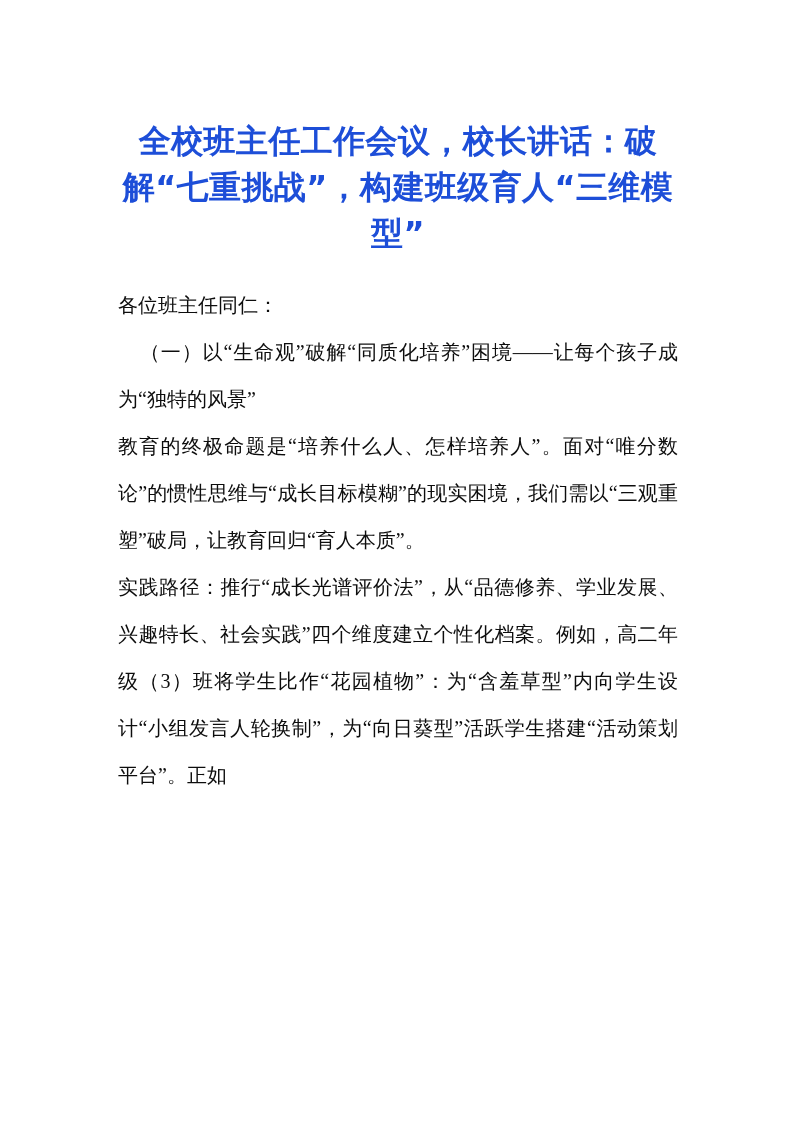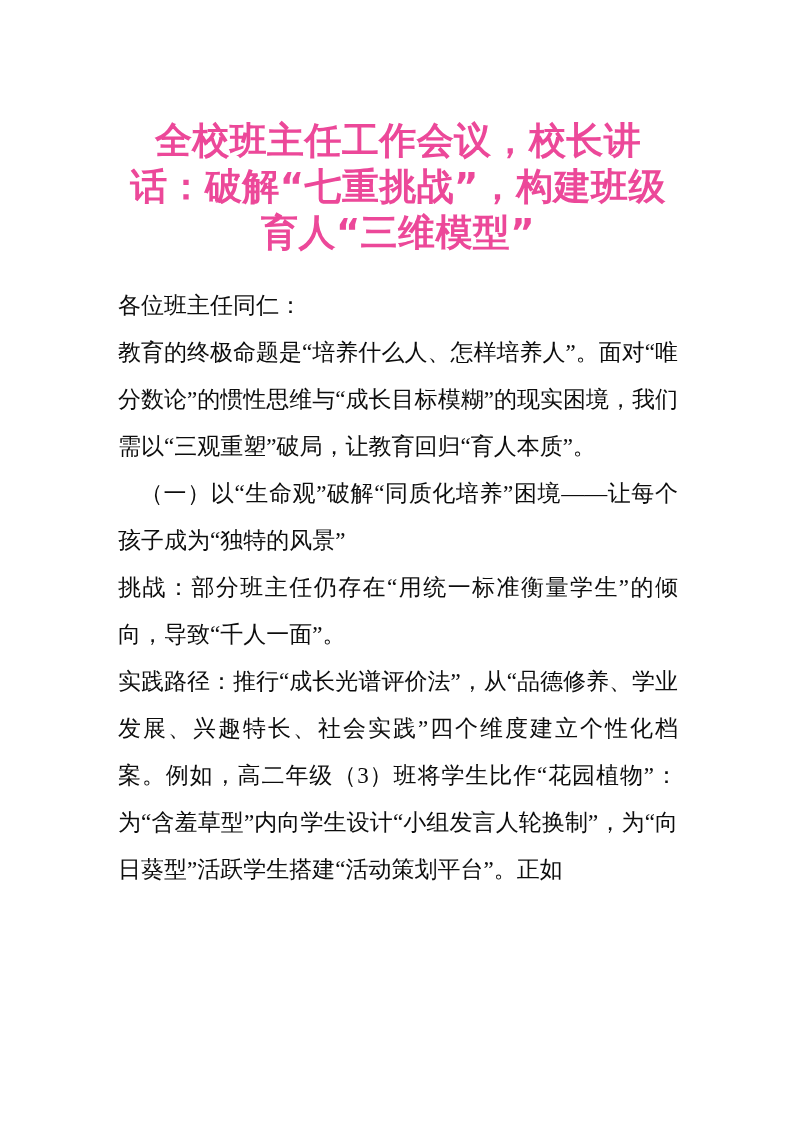--- a/index.html
+++ b/index.html
@@ -18,32 +18,32 @@
     position: relative;
     width: 793px;
     height: 1122px;
     background: #ffffff;
     box-sizing: border-box;
     padding: 118px 115px 0 118px;
   }
   .doc-title {
     font-family: "DejaVu Sans", "Liberation Sans", sans-serif;
     font-weight: 700;
-    font-size: 37px;
+    font-size: 32px;
     line-height: 46px;
     text-align: center;
     letter-spacing: 0.4px;
-    color: #ec4899;
+    color: #1d4ed8;
     margin: 0 0 26px 0;
     padding: 0 2px;
     word-break: break-all;
   }
   .body-block {
     font-family: "Liberation Serif", "DejaVu Serif", serif;
-    font-size: 23px;
+    font-size: 20px;
     line-height: 47px;
     text-align: justify;
     text-justify: inter-ideograph;
     color: #0d0d0d;
     margin: 0;
     word-break: break-all;
   }
   .body-block.indent {
     text-indent: 22px;
   }
@@ -52,21 +52,20 @@
 <body>
 
 <div class="page">
 
   <h1 class="doc-title">全校班主任工作会议，校长讲话：破解“七重挑战”，构建班级育人“三维模型”</h1>
 
   <p class="body-block">各位班主任同仁：</p>
 
 
 
+  <p class="body-block indent">（一）以“生命观”破解“同质化培养”困境——让每个孩子成为“独特的风景”</p>
+
   <p class="body-block">教育的终极命题是“培养什么人、怎样培养人”。面对“唯分数论”的惯性思维与“成长目标模糊”的现实困境，我们需以“三观重塑”破局，让教育回归“育人本质”。</p>
 
-  <p class="body-block indent">（一）以“生命观”破解“同质化培养”困境——让每个孩子成为“独特的风景”</p>
-
-  <p class="body-block">挑战：部分班主任仍存在“用统一标准衡量学生”的倾向，导致“千人一面”。</p>
 
   <p class="body-block">实践路径：推行“成长光谱评价法”，从“品德修养、学业发展、兴趣特长、社会实践”四个维度建立个性化档案。例如，高二年级（3）班将学生比作“花园植物”：为“含羞草型”内向学生设计“小组发言人轮换制”，为“向日葵型”活跃学生搭建“活动策划平台”。正如</p>
 
 </div>
 
 </body></html>

